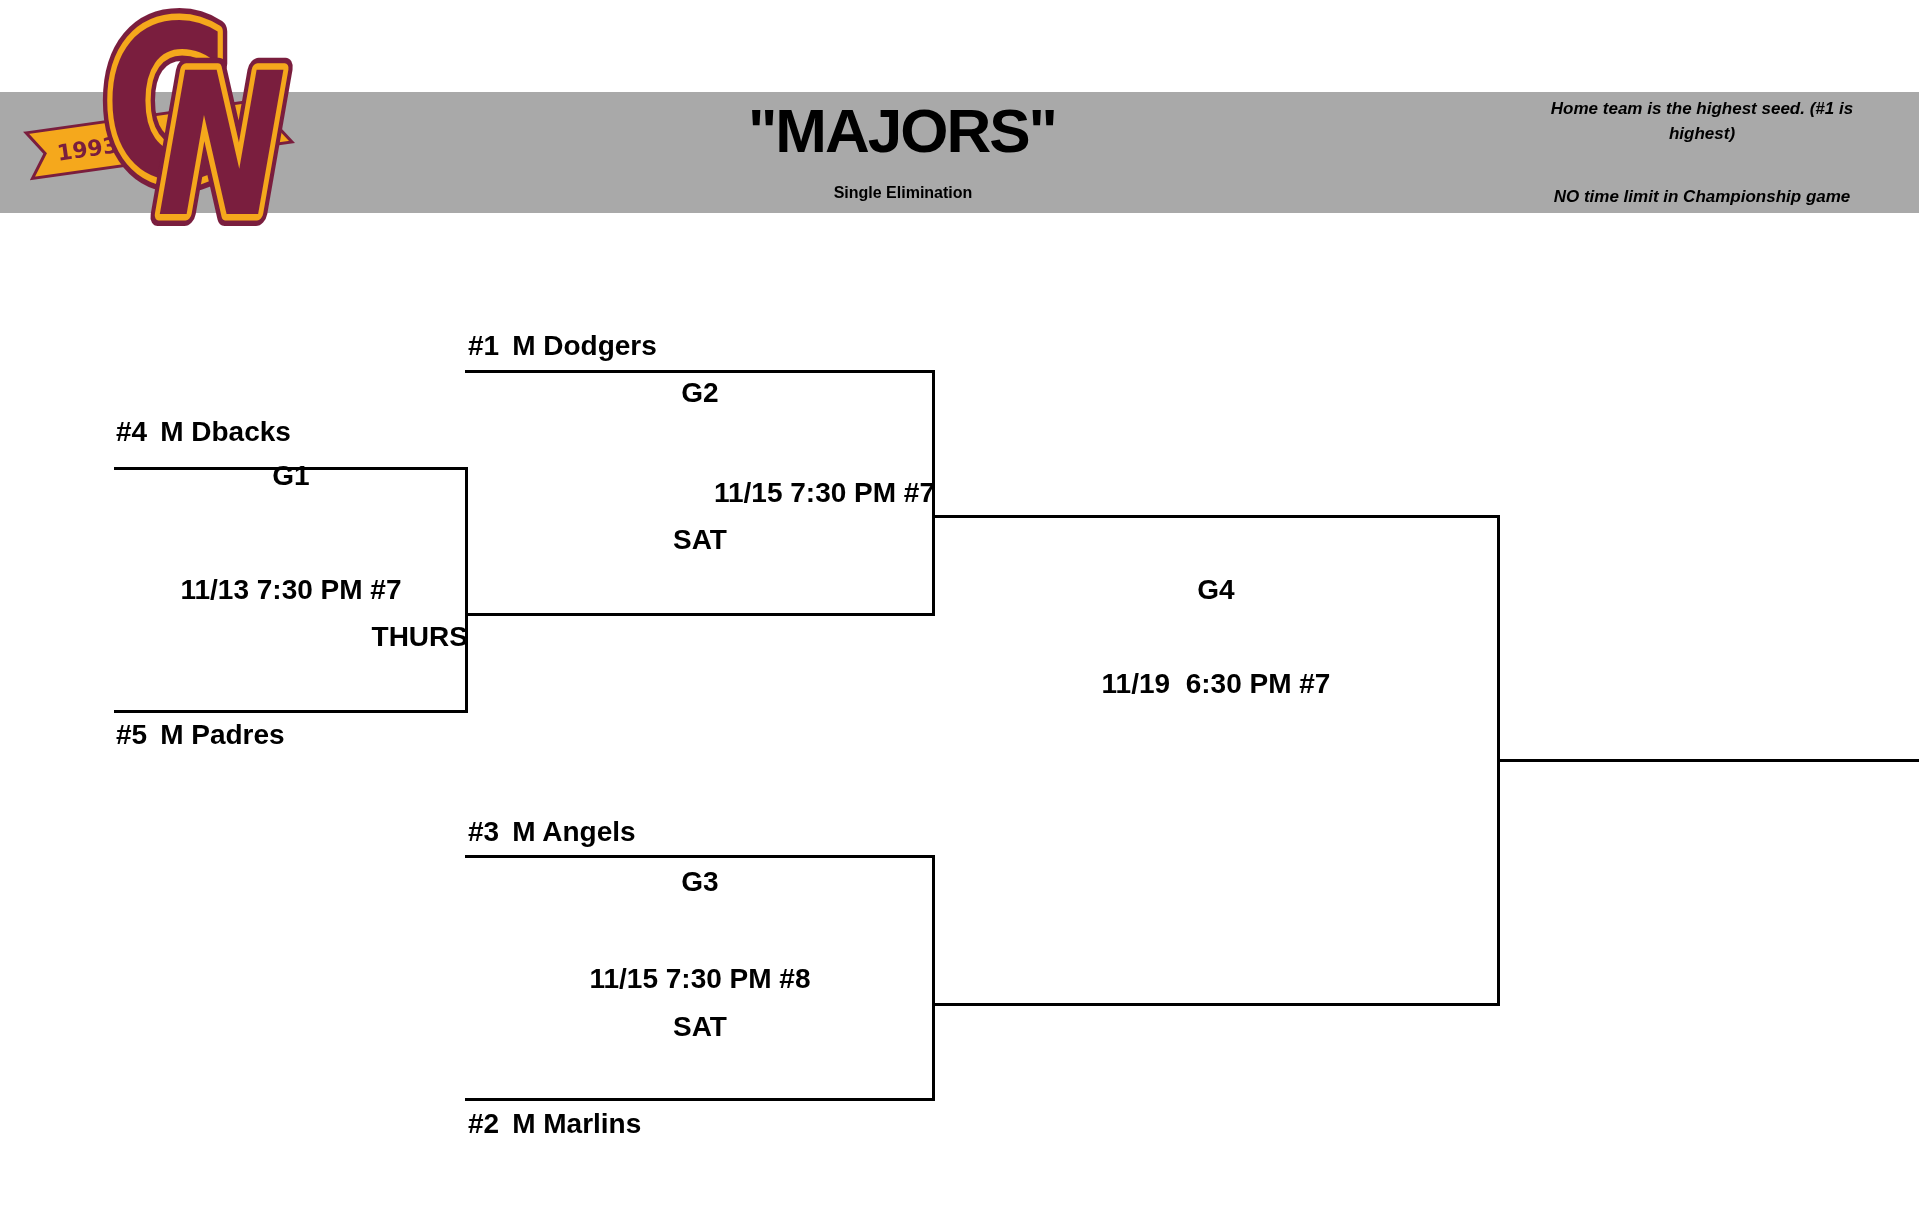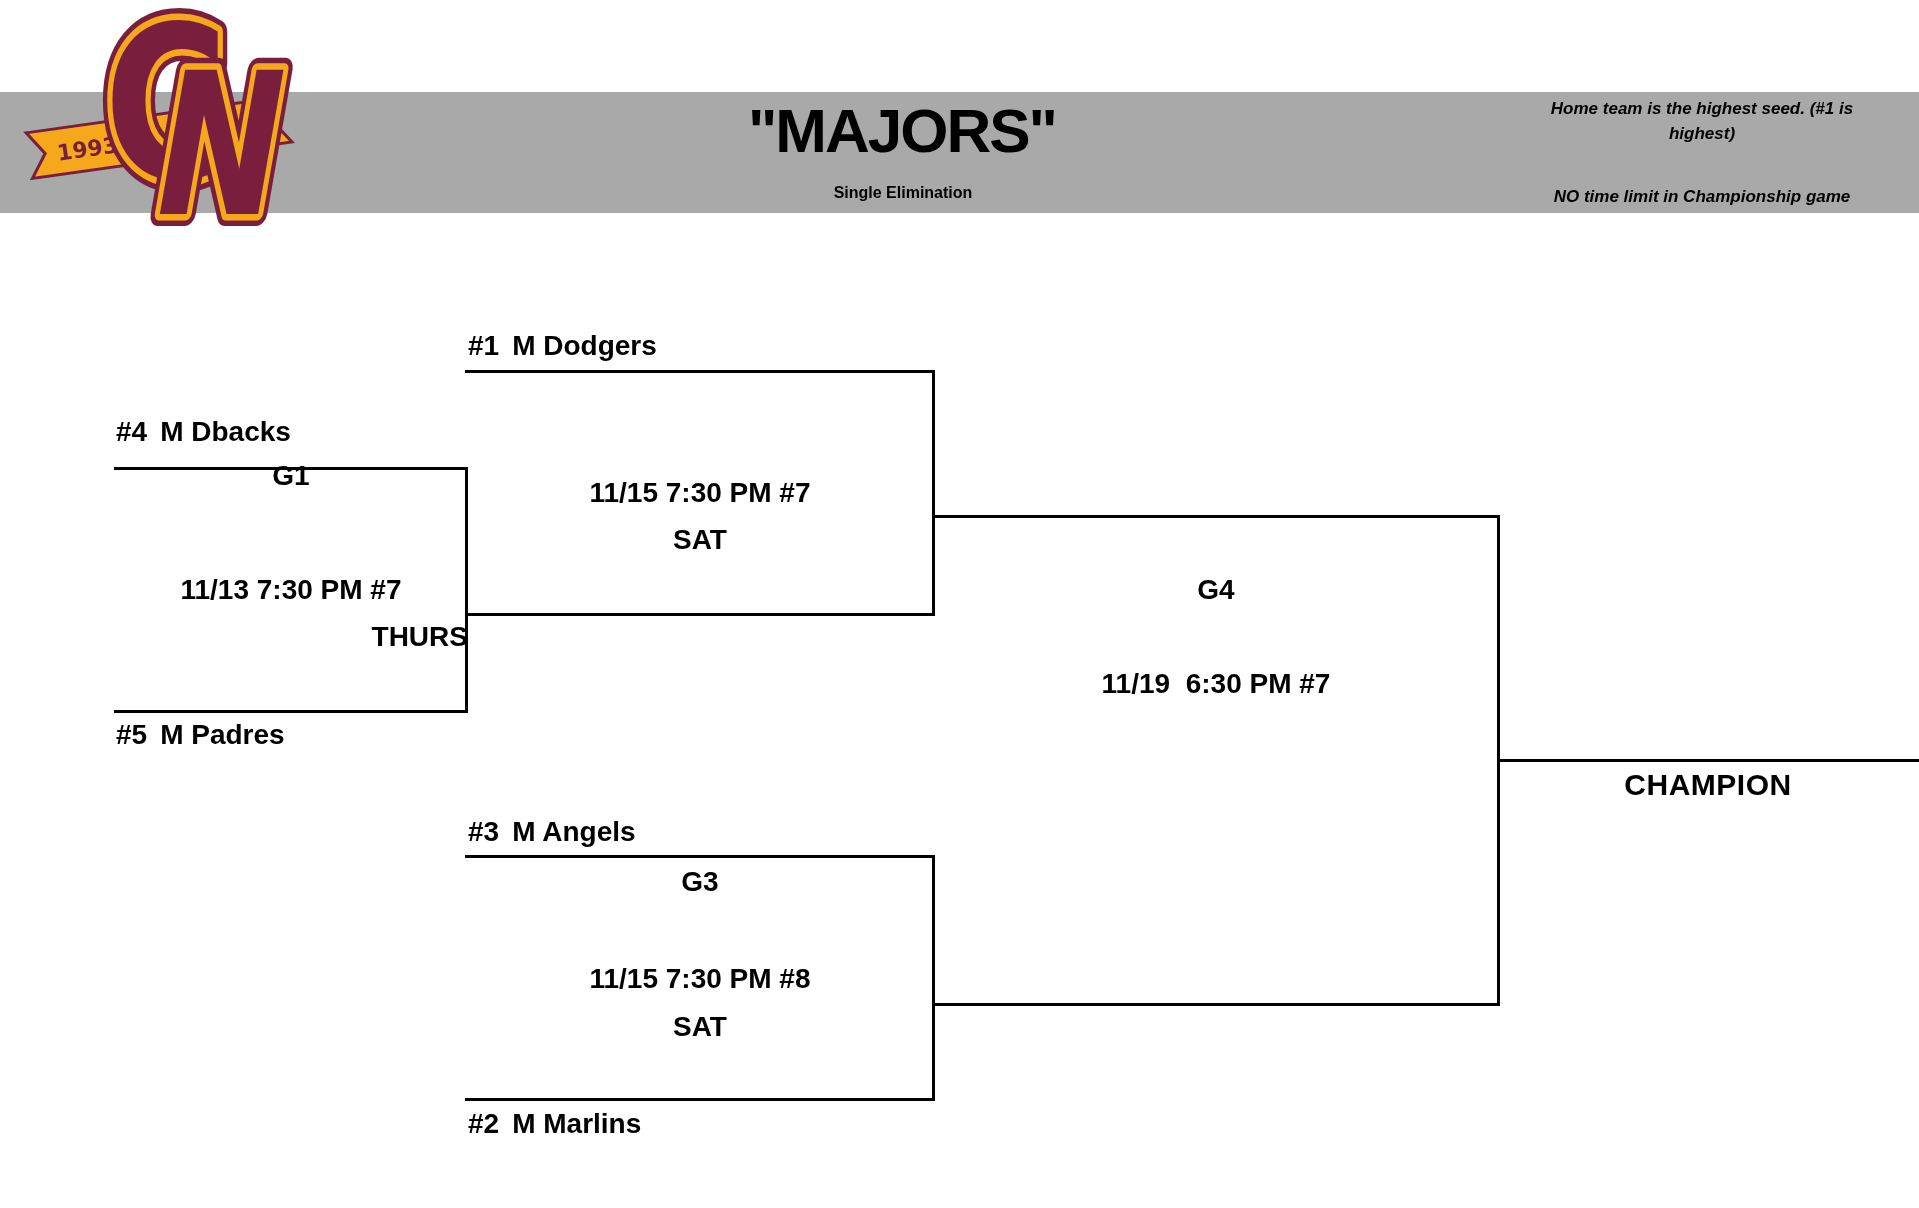--- a/index.html
+++ b/index.html
@@ -84,33 +84,33 @@
   <div class="line" style="left:465px;top:855px;width:470px;height:3px;"></div>
   <div class="line" style="left:932px;top:855px;width:3px;height:246px;"></div>
   <div class="line" style="left:465px;top:1098px;width:470px;height:3px;"></div>
 
   <div class="line" style="left:932px;top:515px;width:568px;height:3px;"></div>
   <div class="line" style="left:932px;top:1003px;width:568px;height:3px;"></div>
   <div class="line" style="left:1497px;top:515px;width:3px;height:491px;"></div>
   <div class="line" style="left:1497px;top:759px;width:422px;height:3px;"></div>
 
   <div class="txt team" style="left:468px;top:330px;"><span>#1</span><span class="nm">M Dodgers</span></div>
-  <div class="txt gtext ctr" style="left:465px;top:477px;width:470px;">11/15 7:30 PM #7</div>
+  <div class="txt gtext ctr" style="left:465px;top:377px;width:470px;">G2</div>
+  <div class="txt gtext ctr" style="left:465px;top:477px;width:470px;text-align:right;">11/15 7:30 PM #7</div>
   <div class="txt gtext ctr" style="left:465px;top:524px;width:470px;">SAT</div>
 
   <div class="txt team" style="left:116px;top:416px;"><span>#4</span><span class="nm">M Dbacks</span></div>
   <div class="txt gtext ctr" style="left:114px;top:460px;width:354px;">G1</div>
   <div class="txt gtext ctr" style="left:114px;top:574px;width:354px;">11/13 7:30 PM #7</div>
   <div class="txt gtext ctr" style="left:114px;top:621px;width:354px;text-align:right;">THURS</div>
   <div class="txt team" style="left:116px;top:719px;"><span>#5</span><span class="nm">M Padres</span></div>
 
   <div class="txt team" style="left:468px;top:816px;"><span>#3</span><span class="nm">M Angels</span></div>
   <div class="txt gtext ctr" style="left:465px;top:866px;width:470px;">G3</div>
   <div class="txt gtext ctr" style="left:465px;top:963px;width:470px;">11/15 7:30 PM #8</div>
   <div class="txt gtext ctr" style="left:465px;top:1011px;width:470px;">SAT</div>
   <div class="txt team" style="left:468px;top:1108px;"><span>#2</span><span class="nm">M Marlins</span></div>
 
   <div class="txt gtext ctr" style="left:935px;top:574px;width:562px;">G4</div>
   <div class="txt gtext ctr" style="left:935px;top:668px;width:562px;">11/19  6:30 PM #7</div>
 
-  <div class="txt champ ctr" style="left:1497px;top:768px;width:422px;">CHAMPION</div>
 
 </div>
 
 </body></html>

